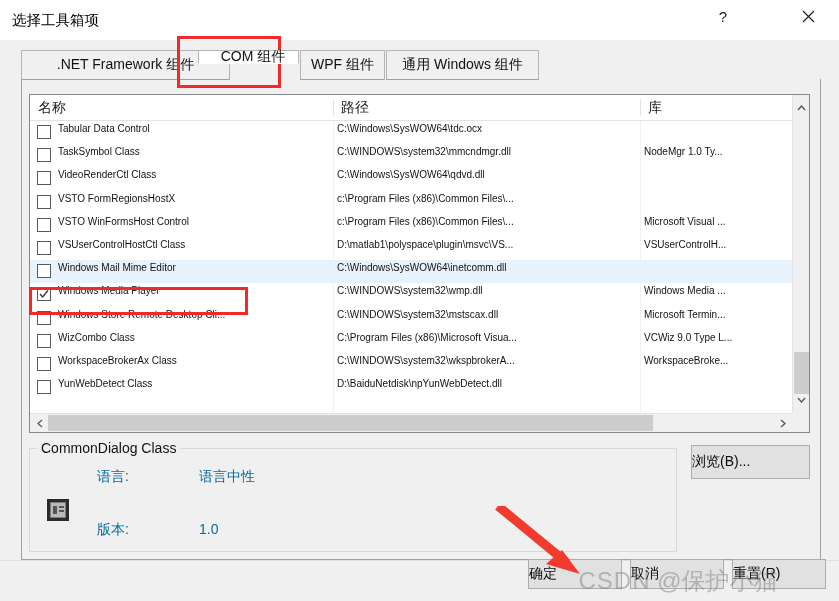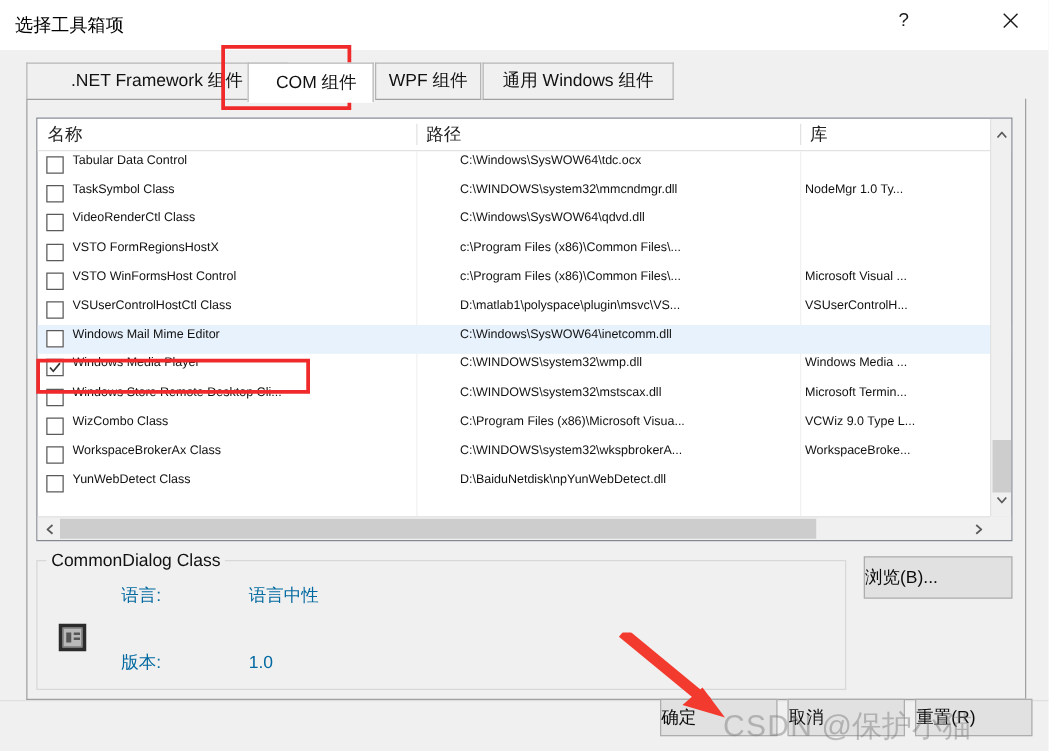--- a/index.html
+++ b/index.html
@@ -71,21 +71,21 @@
     justify-content: center;
     padding: 0 9px;
     font-size: 14px;
     color: #111111;
     white-space: nowrap;
   }
   .tab.active {
     background: #ffffff;
     border-bottom-color: #ffffff;
     z-index: 3;
-    height: 32px;
+    height: 14px;
     padding-left: 18px;
   }
   .tab-net   { left: 0px;   width: 209px; }
   .tab-com   { left: 177px; width: 101px; }
   .tab-wpf   { left: 279px; width: 85px; }
   .tab-uwp   { left: 365px; width: 153px; }
 
   
   .panel {
     position: absolute;
@@ -159,21 +159,21 @@
   .cb svg { position: absolute; left: 0px; top: 0px; }
   .cell {
     position: absolute;
     top: 2px;
     font-size: 10px;
     color: #111111;
     white-space: nowrap;
     overflow: hidden;
   }
   .cell-name { left: 28px; width: 280px; }
-  .cell-path { left: 307px; width: 300px; margin-left: 31px; }
+  .cell-path { left: 307px; width: 300px; }
   .cell-lib  { left: 614px; width: 140px; }
   .col-sep {
     position: absolute;
     top: 26px;
     width: 1px;
     background: #f1f1f1;
   }
 
   
   .vscroll {

